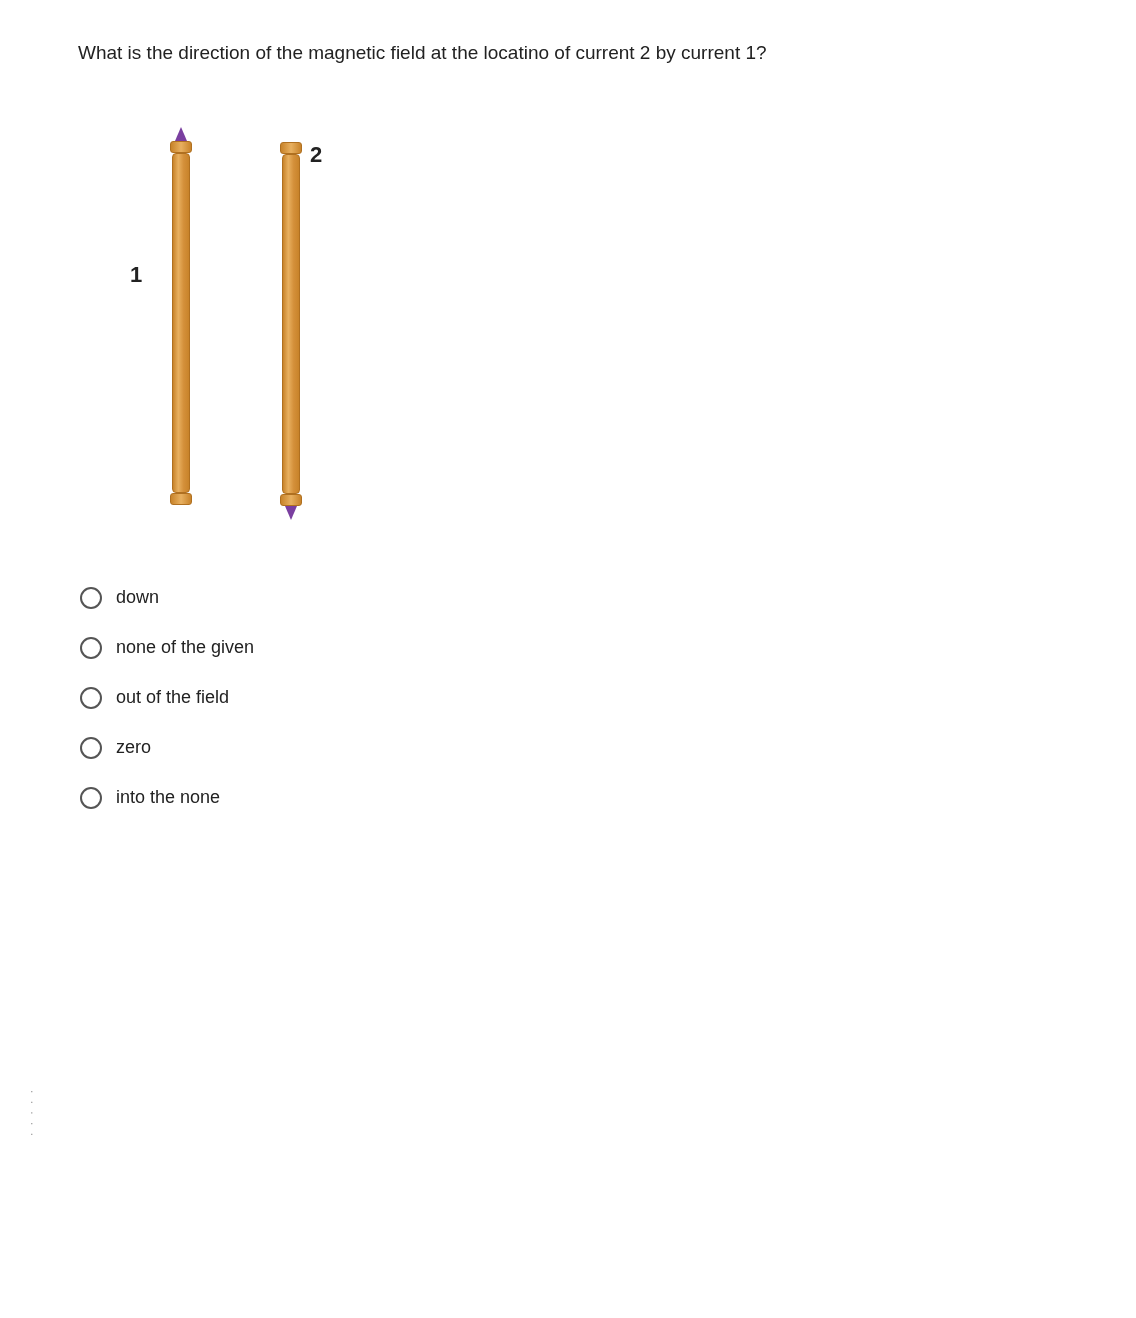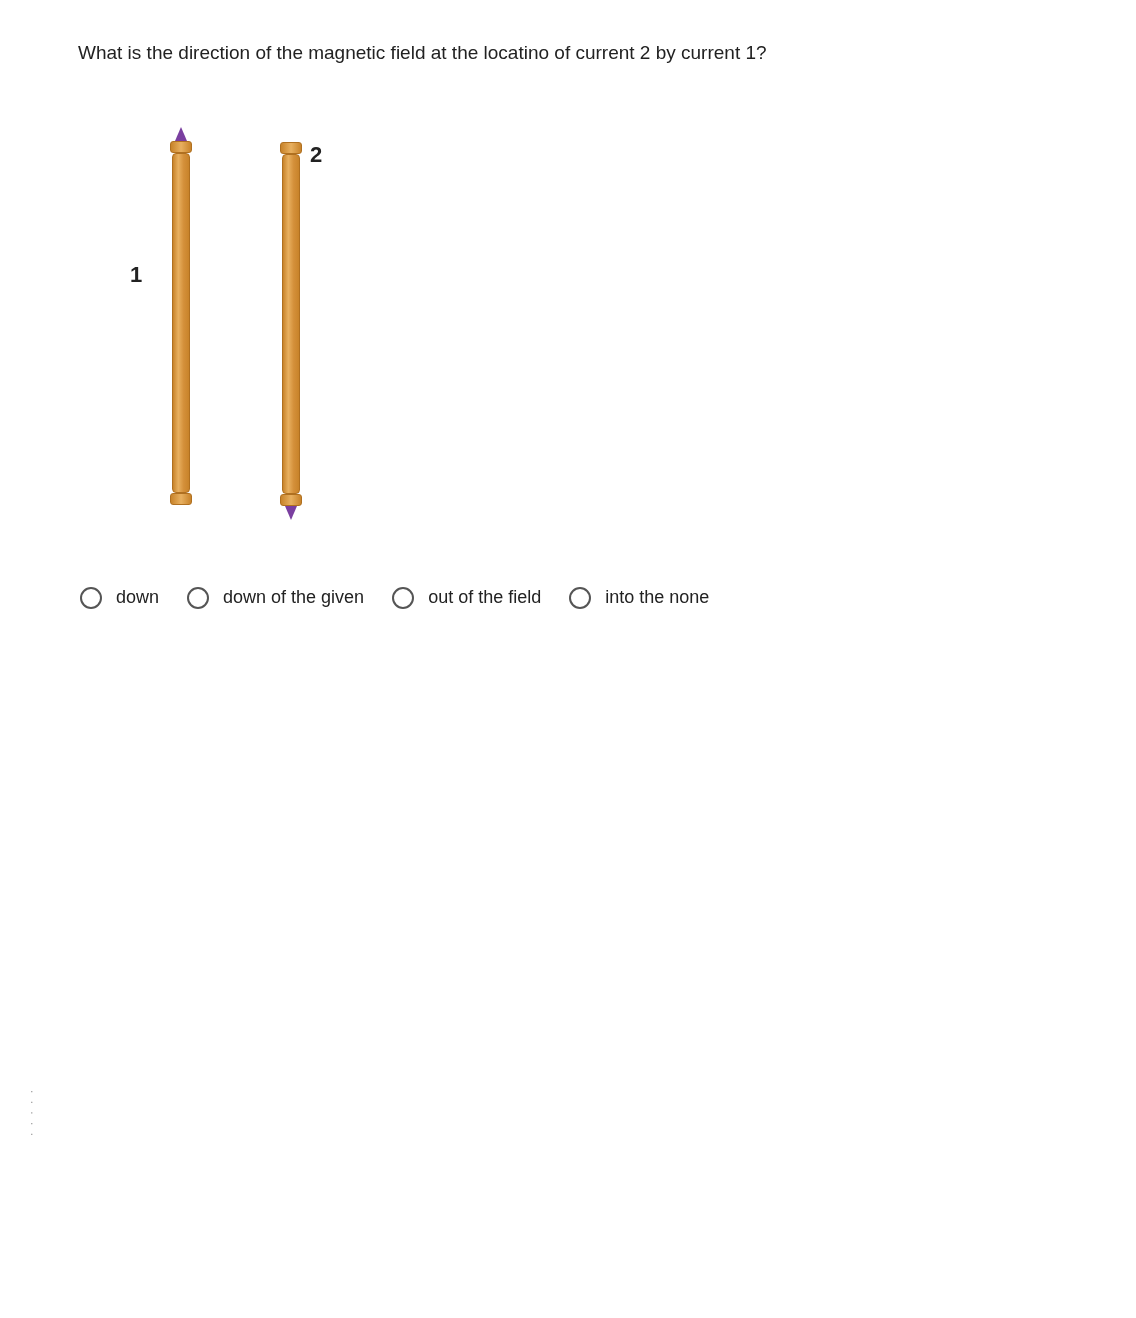--- a/index.html
+++ b/index.html
@@ -110,21 +110,21 @@
       left: 200px;
       top: 35px;
       font-size: 22px;
       font-weight: bold;
       color: #222;
     }
 
     
     .options-list {
       display: flex;
-      flex-direction: row;
+      flex-direction: column;
       gap: 28px;
       margin-left: 30px;
     }
 
     .option-item {
       display: flex;
       align-items: center;
       gap: 14px;
       cursor: pointer;
     }
@@ -181,25 +181,29 @@
   <span class="label-2">2</span>
 </div>
 
 <div class="options-list">
 <div class="option-item">
       <div class="radio-circle"></div>
       <span class="option-label">down</span>
     </div>
     <div class="option-item">
       <div class="radio-circle"></div>
-      <span class="option-label">down of the given</span>
+      <span class="option-label">none of the given</span>
     </div>
     <div class="option-item">
       <div class="radio-circle"></div>
       <span class="option-label">out of the field</span>
     </div>
     <div class="option-item">
       <div class="radio-circle"></div>
+      <span class="option-label">zero</span>
+    </div>
+    <div class="option-item">
+      <div class="radio-circle"></div>
       <span class="option-label">into the none</span>
     </div>
   </div>
 
 <div class="side-marker">. . . . .</div>
 
 </body></html>

